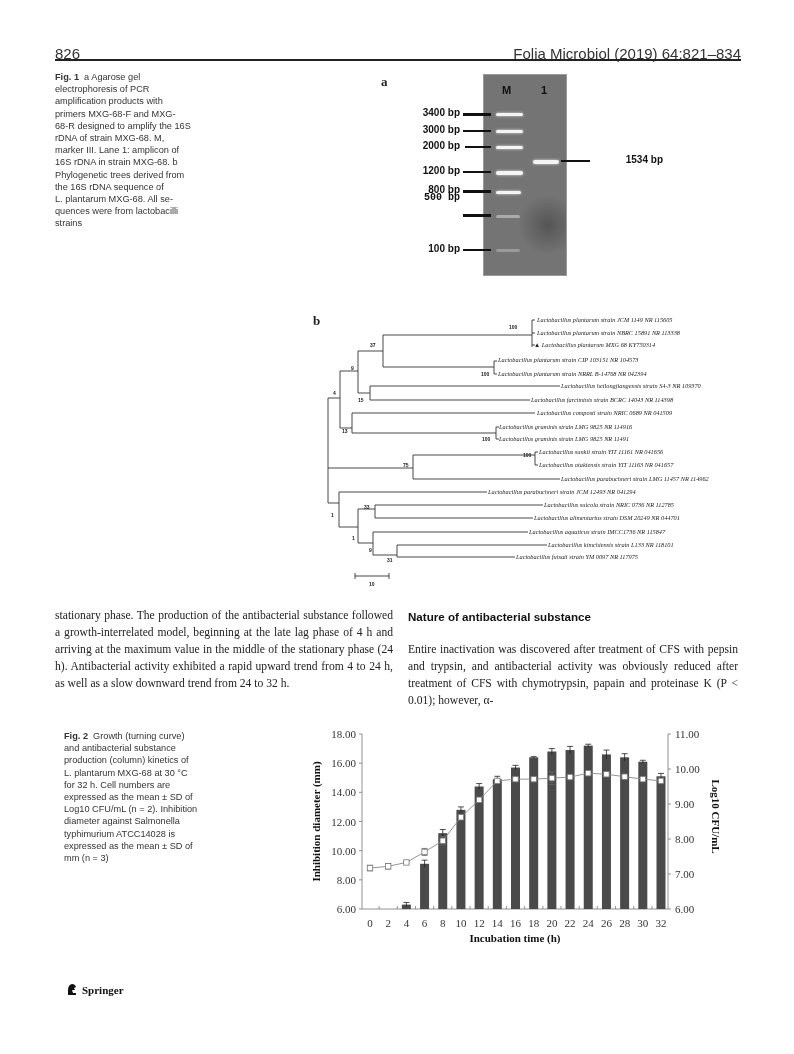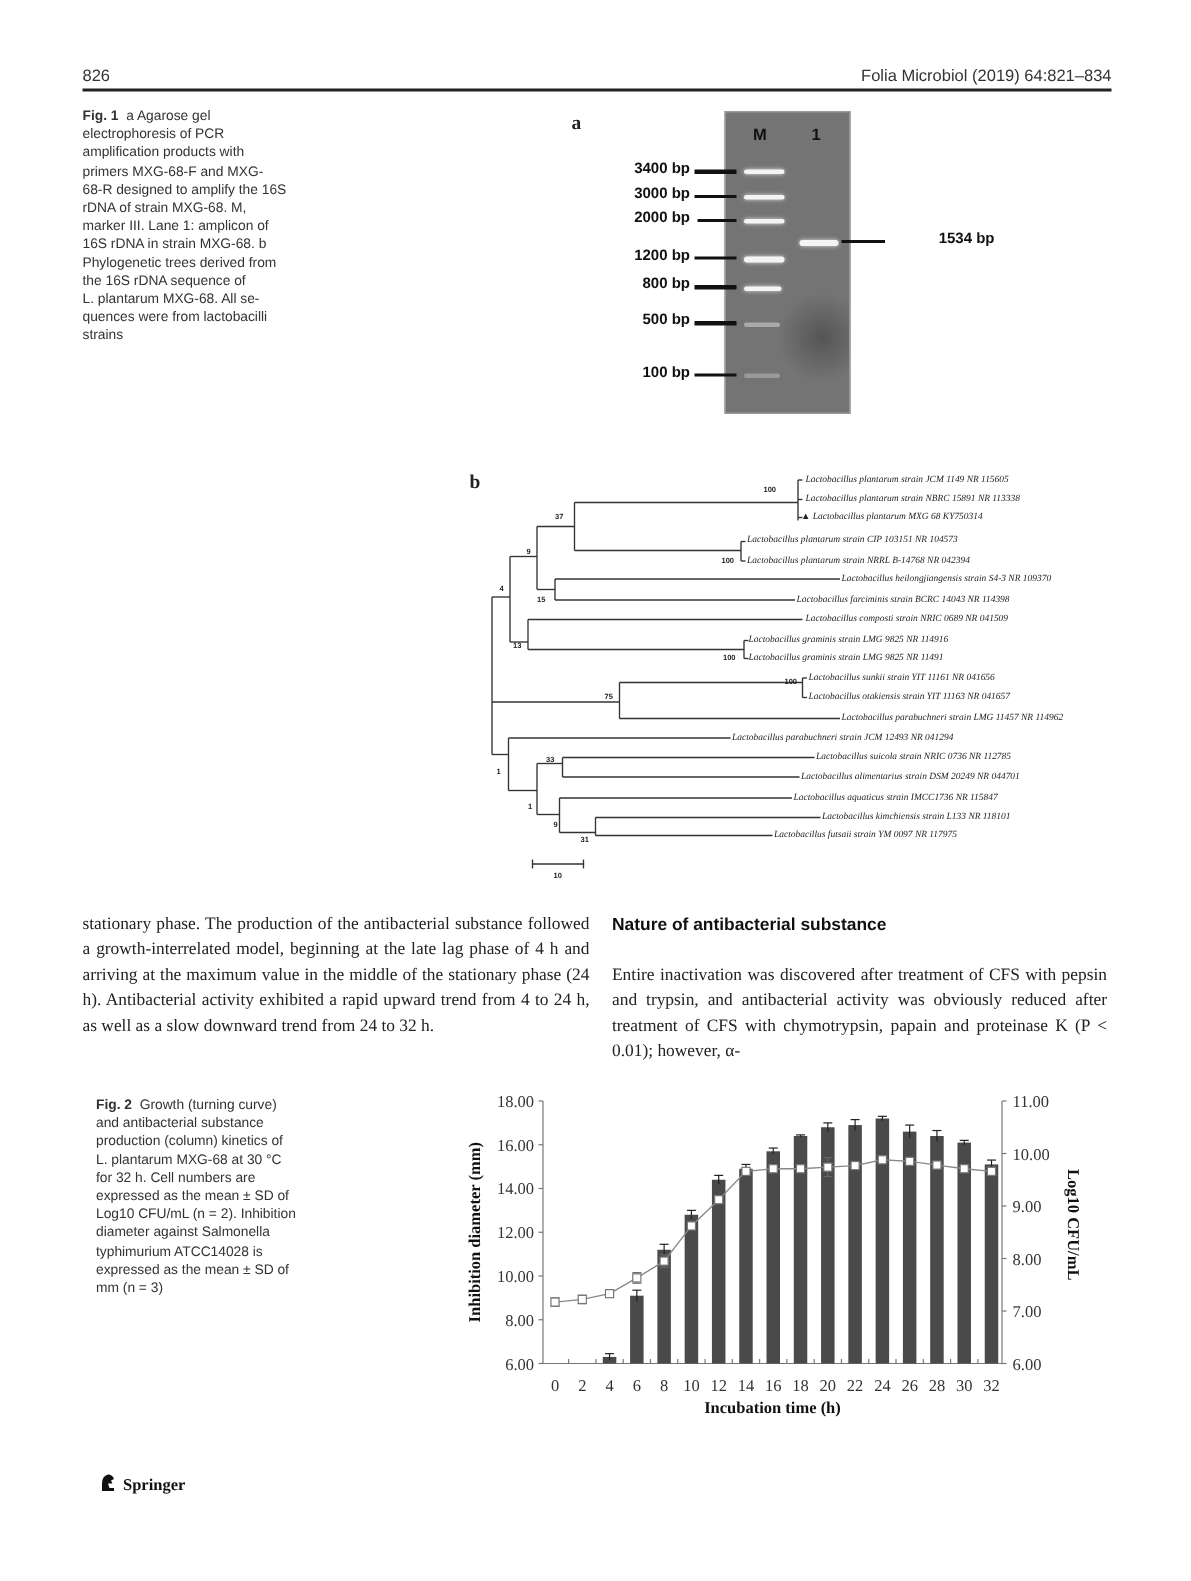--- a/index.html
+++ b/index.html
@@ -1,18 +1,18 @@
 <!DOCTYPE html>
 <html><head>
 <meta charset="utf-8">
 <style>
   html, body { margin:0; padding:0; background:#fff; }
   body { width:794px; height:1054px; position:relative; overflow:hidden; font-family:"Liberation Serif", serif; color:#222; }
   .abs { position:absolute; }
-  .hdr { font-family:"Liberation Sans", sans-serif; font-size:11px; color:#333; top:45px; }
+  .hdr { font-family:"Liberation Sans", sans-serif; font-size:15px; color:#333; top:45px; }
   .rule { left:55px; top:59px; width:686px; height:2px; background:#222; }
   .caption { font-family:"Liberation Sans", sans-serif; font-size:9.2px; line-height:12.2px; color:#333; width:150px; }
   .caption b { font-weight:bold; }
   .panel-label { font-family:"Liberation Serif", serif; font-weight:bold; font-size:13px; }
   .body-text { font-family:"Liberation Serif", serif; font-size:11.6px; line-height:16.9px; color:#222; text-align:justify; }
   .section-title { font-family:"Liberation Sans", sans-serif; font-weight:bold; font-size:11.6px; color:#111; }
   .gel { left:483px; top:74px; width:84px; height:202px; background:#747474; border:1px solid #9a9a9a; box-sizing:border-box; overflow:hidden; }
   .gel .shadow { position:absolute; left:34px; top:120px; width:60px; height:60px; border-radius:50%; background:radial-gradient(circle, #555 0%, rgba(100,100,100,0) 70%); }
   .lane-label { font-family:"Liberation Sans", sans-serif; font-weight:bold; font-size:11px; color:#111; }
   .band { position:absolute; height:3px; border-radius:2px; background:#f4f4f4; box-shadow:0 0 3px #ddd; }
@@ -65,21 +65,21 @@
 <div class="abs bp-label" style="left:390px; top:107px;">3400 bp</div>
 <div class="abs bp-tick" style="left:463px; top:113px; width:28px;"></div>
 <div class="abs bp-label" style="left:390px; top:124px;">3000 bp</div>
 <div class="abs bp-tick" style="left:463px; top:130px; width:28px; height:2px;"></div>
 <div class="abs bp-label" style="left:390px; top:140px;">2000 bp</div>
 <div class="abs bp-tick" style="left:465px; top:146px; width:26px; height:2px;"></div>
 <div class="abs bp-label" style="left:390px; top:165px;">1200 bp</div>
 <div class="abs bp-tick" style="left:463px; top:171px; width:28px; height:2px;"></div>
 <div class="abs bp-label" style="left:390px; top:184px;">800 bp</div>
 <div class="abs bp-tick" style="left:463px; top:190px; width:28px;"></div>
-<div class="abs bp-label" style="left:390px; top:208px;">500 bp</div>
+<div class="abs bp-label" style="left:390px; top:192px;font-family:Liberation Mono, monospace;">500 bp</div>
 <div class="abs bp-tick" style="left:463px; top:214px; width:28px;"></div>
 <div class="abs bp-label" style="left:390px; top:243px;">100 bp</div>
 <div class="abs bp-tick" style="left:463px; top:249px; width:28px; height:2px;"></div>
 
 <div class="abs bp-tick" style="left:561px; top:160px; width:29px; height:2px;"></div>
 <div class="abs bp-label" style="left:593px; top:154px; text-align:right;">1534 bp</div>
 
 <div class="abs panel-label" style="left:313px; top:313px;">b</div>
 
 <svg class="abs" style="left:0; top:0;" width="794" height="600">

